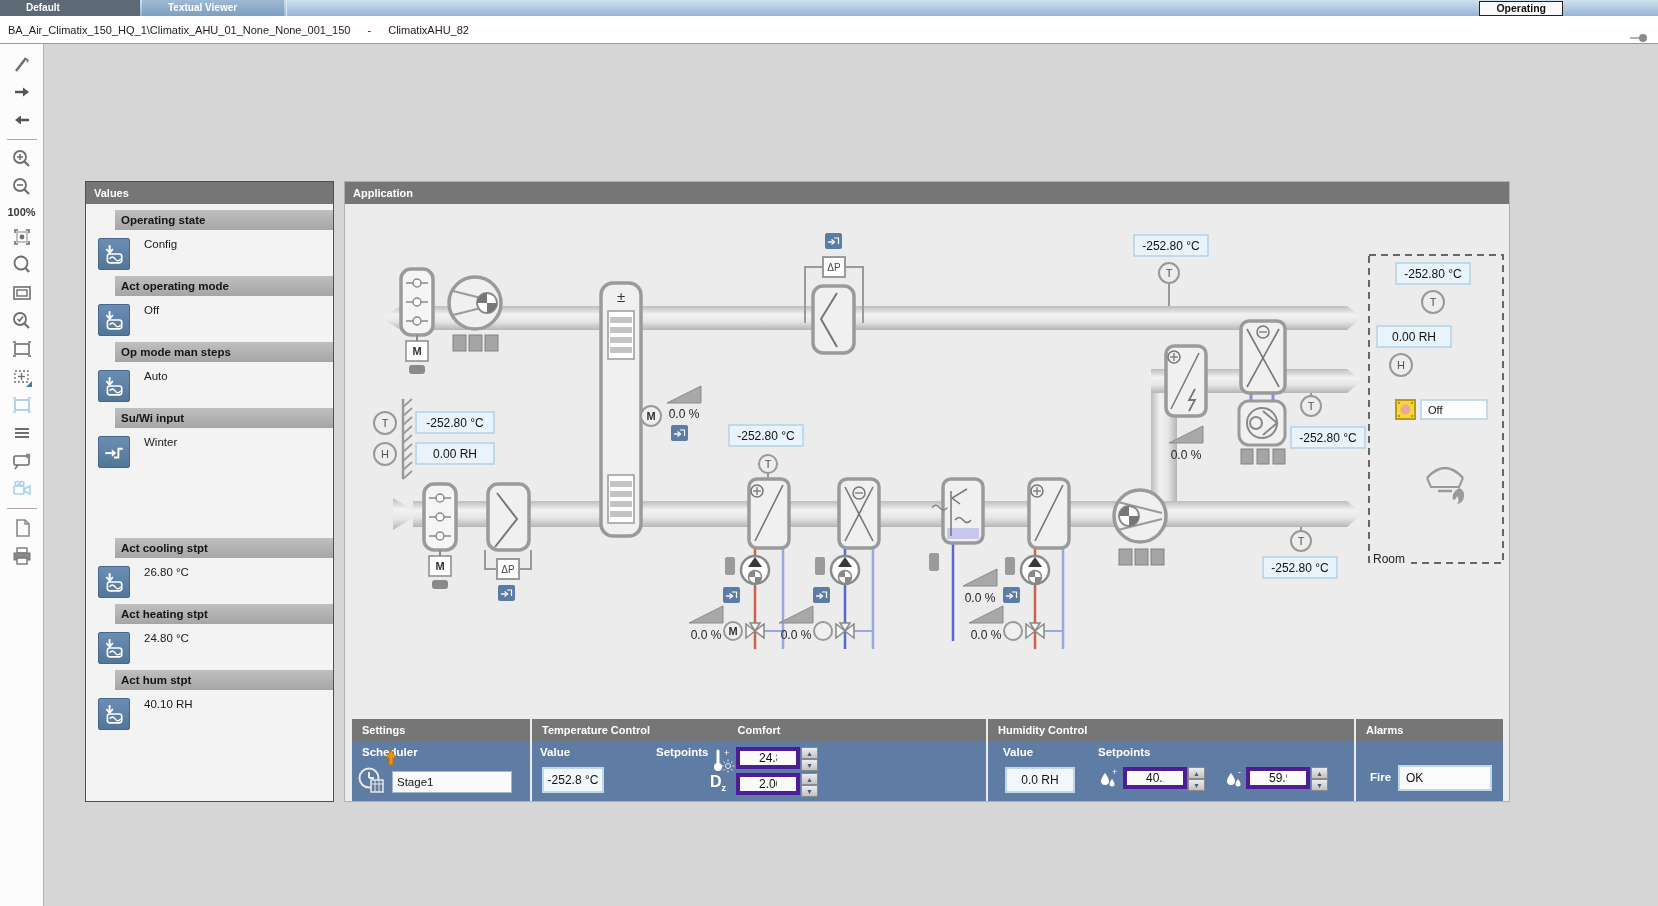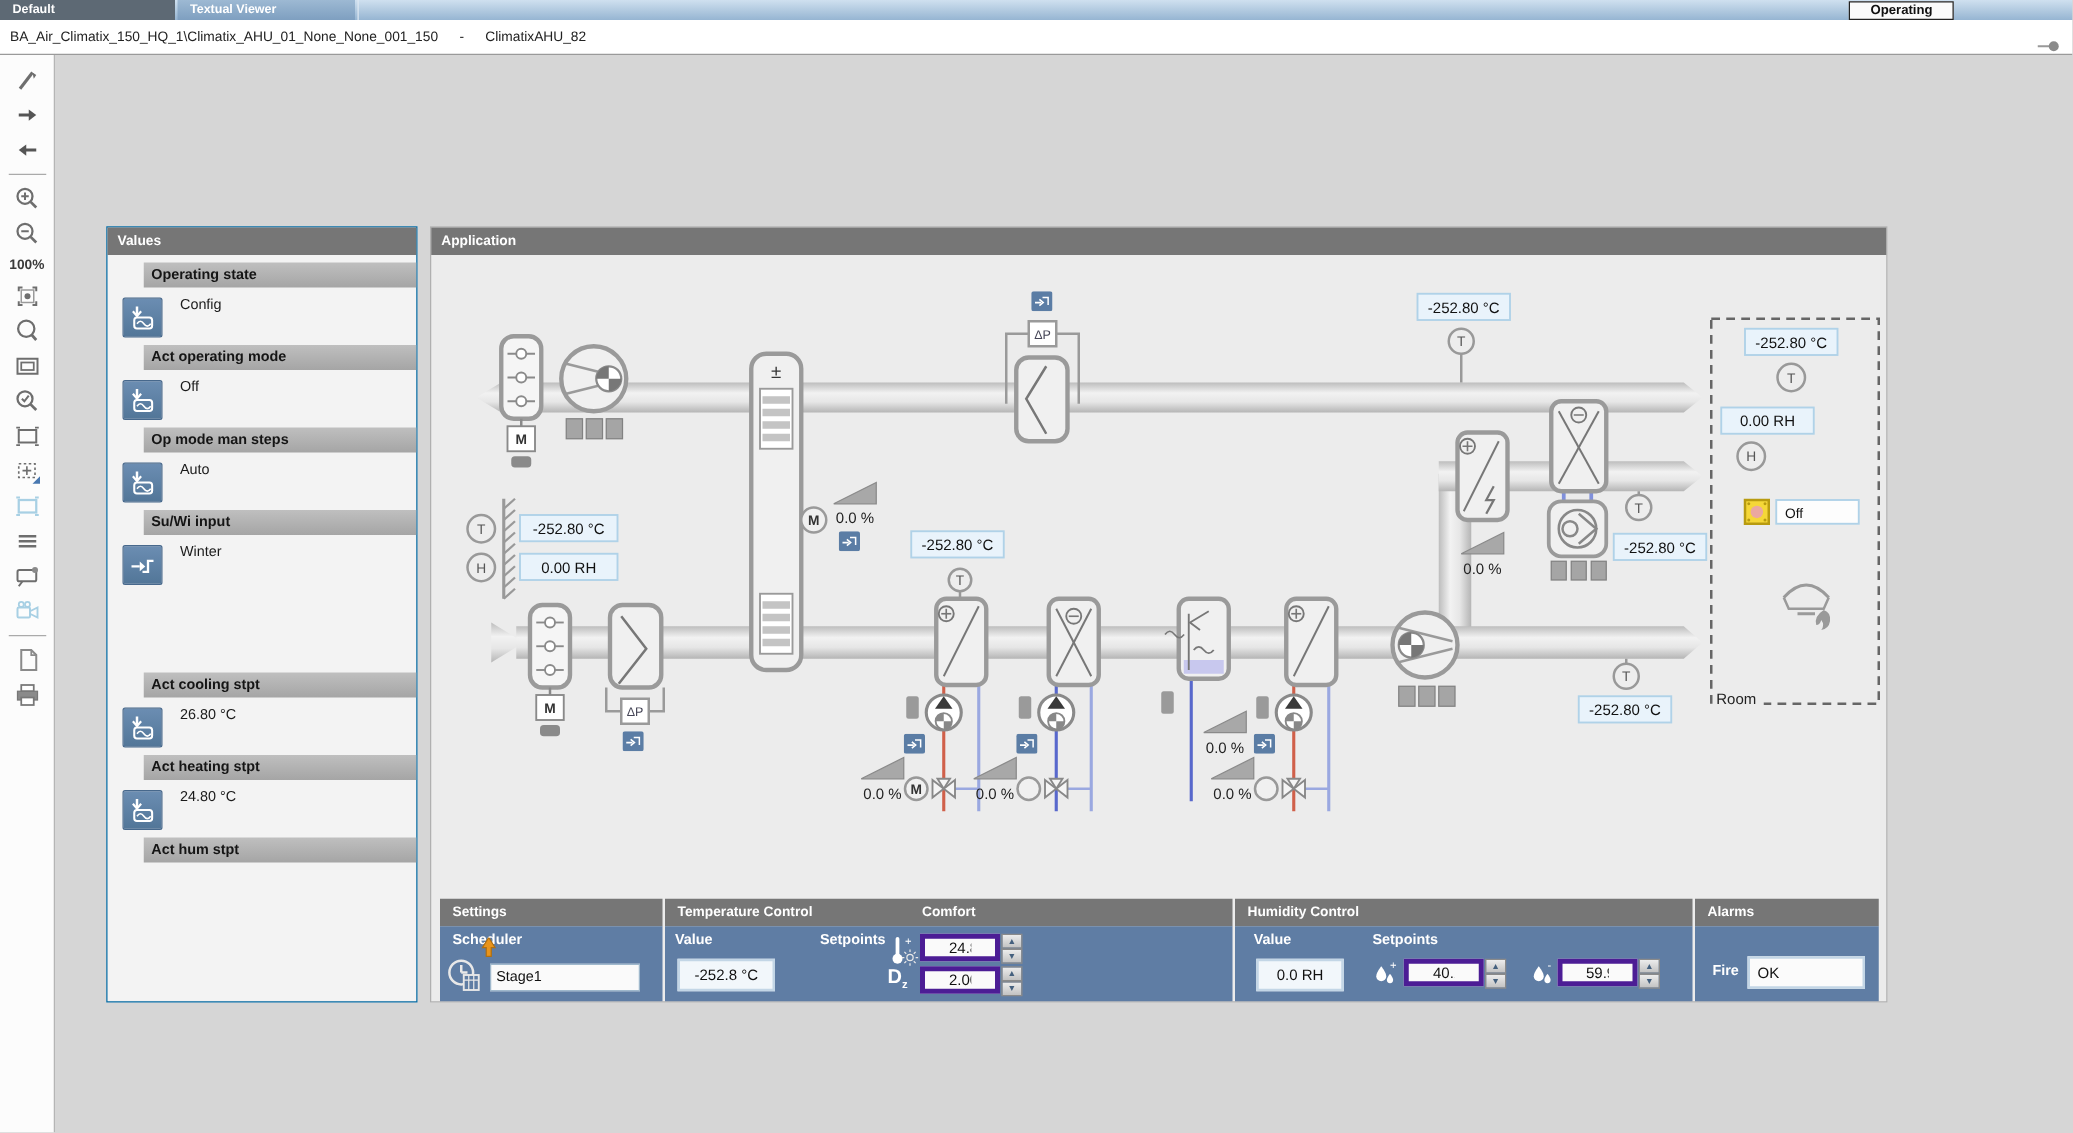--- a/index.html
+++ b/index.html
@@ -2,21 +2,21 @@
 <html><head>
 <meta charset="utf-8">
 <style>
   html,body{margin:0;padding:0}
   body{width:1658px;height:906px;position:relative;font-family:"Liberation Sans",sans-serif;
        background:#d6d6d6;overflow:hidden}
   
   .tabbar{position:absolute;top:0;left:0;right:0;height:16px;
           background:linear-gradient(#cfe0ef,#96b5d2);display:flex;z-index:5}
   .tab{height:16px;line-height:16px;font-size:10px;font-weight:bold;color:#fff;
-       padding:0 10px;box-sizing:border-box;cursor:default}
+       padding:0 26px;box-sizing:border-box;cursor:default}
   .tab-default{width:140px;background:#5d6974}
   .tab-viewer{width:142px;margin-left:2px;background:linear-gradient(#9db9d3,#7e9fc0)}
   .tabsep{width:1px;background:#dde8f2;margin-left:2px}
   .operating-btn{position:absolute;right:95px;top:1px;height:15px;line-height:13px;
        background:#fafafa;border:1px solid #222;font-size:10.5px;font-weight:bold;
        padding:0 16px;color:#111;box-sizing:border-box}
   
   .breadcrumb{position:absolute;top:16px;left:0;right:0;height:28px;background:#fff;
        border-bottom:1px solid #9a9a9a;font-size:11px;color:#222;line-height:28px;
        padding-left:8px;z-index:4;box-sizing:border-box}
@@ -265,20 +265,28 @@
     <div class="vsection">Act heating stpt</div>
     <div class="vitem">
       <span class="vicon">
           <svg width="22" height="22">
             <use href="#ic-setpoint"></use>
           </svg>
         </span>
       <span class="vlabel">24.80 °C</span>
     </div>
     <div class="vsection">Act hum stpt</div>
+    <div class="vitem">
+      <span class="vicon">
+          <svg width="22" height="22">
+            <use href="#ic-setpoint"></use>
+          </svg>
+        </span>
+      <span class="vlabel">40.10 RH</span>
+    </div>
   </div>
 </div>
 
 <div class="app-panel">
   <div class="panel-header">Application</div>
   <div class="app-body">
 
   <svg class="diagram" width="1166" height="599" viewBox="344 203 1166 599">
     <defs>
       <linearGradient id="ductGrad" x1="0" y1="0" x2="0" y2="1">
@@ -636,21 +644,21 @@
       <line x1="22" y1="14" x2="22" y2="26" stroke="#e8e8e8" stroke-width="1"></line>
     </svg>
     <svg width="12" height="16" style="position:absolute;left:33px;top:9px">
       <polygon points="1,8 6,0 11,8 8,8 8,15 4,15 4,8" fill="#e8941c" stroke="#b06f10"></polygon>
     </svg>
     <input class="textinput" style="left: 40px; top: 30px; width: 120px; height: 22px;" value="Stage1">
   </div>
 
   <div class="bp-body" style="left:187px;width:454px">
     <div class="blabel" style="left:8px;top:5px">Value</div>
-    <div class="dispbox" style="left:10px;top:26px;width:78px;height:26px">-252.8 °C</div>
+    <div class="dispbox" style="left:10px;top:26px;width:62px;height:26px">-252.8 °C</div>
     <div class="blabel" style="left:124px;top:5px">Setpoints</div>
     <svg width="24" height="26" style="position:absolute;left:180px;top:7px">
       <line x1="6" y1="3" x2="6" y2="16" stroke="#fff" stroke-width="3" stroke-linecap="round"></line>
       <circle cx="6" cy="19" r="4" fill="#fff"></circle>
       <text x="12" y="8" font-size="9" fill="#fff">+</text>
       <circle cx="16" cy="18" r="2.5" fill="none" stroke="#e8e8e8" stroke-width="1"></circle>
       <path d="M16 13.5 v-2 M16 22.5 v2 M11.5 18 h-2 M20.5 18 h2 M13 15 l-1.5 -1.5 M19 21 l1.5 1.5 M19 15 l1.5 -1.5 M13 21 l-1.5 1.5" stroke="#e8e8e8" stroke-width="1"></path>
     </svg>
     <div class="spin" style="left:204px;top:6px">
       <input class="spininput" value="24.80" style="">

